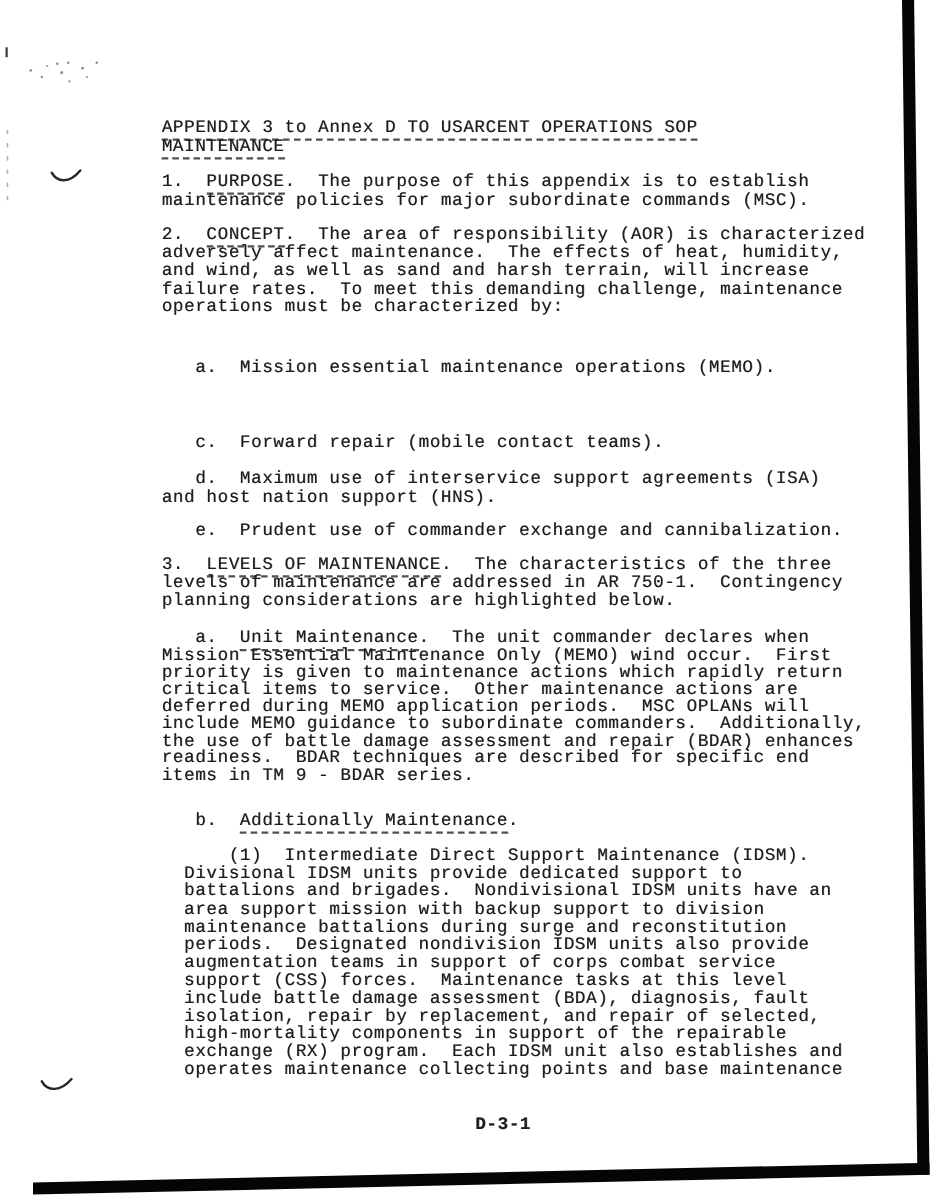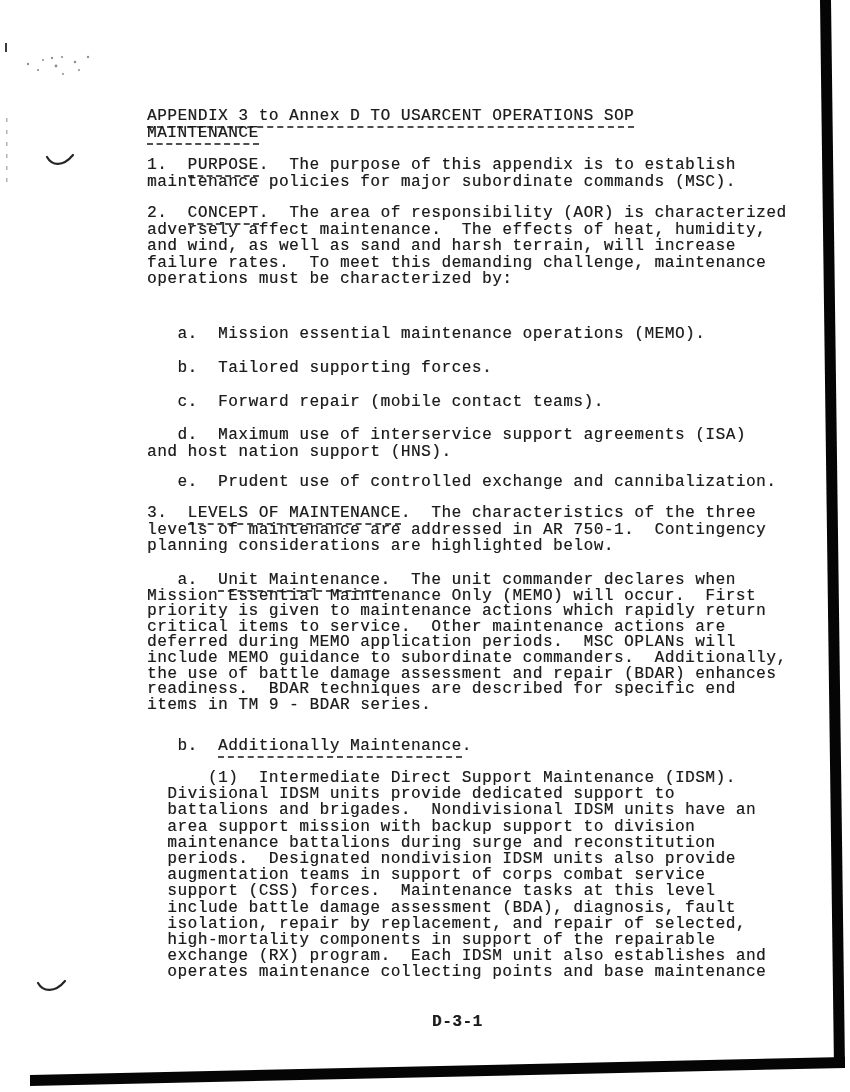--- a/index.html
+++ b/index.html
@@ -50,41 +50,38 @@
   <div class="blk" id="blk-para-2">
       <div class="ln"><span>2.  </span><span class="u">CONCEPT</span><span>.  The area of responsibility (AOR) is characterized</span></div>
       <div class="ln"><span>adversely affect maintenance.  The effects of heat, humidity,</span></div>
       <div class="ln"><span>and wind, as well as sand and harsh terrain, will increase</span></div>
       <div class="ln"><span>failure rates.  To meet this demanding challenge, maintenance</span></div>
       <div class="ln"><span>operations must be characterized by:</span></div>
     </div>
   <div class="blk" id="blk-item-a">
       <div class="ln"><span>   a.  Mission essential maintenance operations (MEMO).</span></div>
     </div>
-  <div class="blk" id="blk-item-b">
-      <div class="ln"><span>   b.  Tailored supporting forces.</span></div>
-    </div>
   <div class="blk" id="blk-item-c">
       <div class="ln"><span>   c.  Forward repair (mobile contact teams).</span></div>
     </div>
   <div class="blk" id="blk-item-d">
       <div class="ln"><span>   d.  Maximum use of interservice support agreements (ISA)</span></div>
       <div class="ln"><span>and host nation support (HNS).</span></div>
     </div>
   <div class="blk" id="blk-item-e">
-      <div class="ln"><span>   e.  Prudent use of controlled exchange and cannibalization.</span></div>
+      <div class="ln"><span>   e.  Prudent use of commander exchange and cannibalization.</span></div>
     </div>
   <div class="blk" id="blk-para-3">
       <div class="ln"><span>3.  </span><span class="u">LEVELS OF MAINTENANCE</span><span>.  The characteristics of the three</span></div>
       <div class="ln"><span>levels of maintenance are addressed in AR 750-1.  Contingency</span></div>
       <div class="ln"><span>planning considerations are highlighted below.</span></div>
     </div>
   <div class="blk" id="blk-para-3a">
       <div class="ln"><span>   a.  </span><span class="u">Unit Maintenance</span><span>.  The unit commander declares when</span></div>
-      <div class="ln"><span>Mission Essential Maintenance Only (MEMO) will occur.  First</span></div>
+      <div class="ln"><span>Mission Essential Maintenance Only (MEMO) wind occur.  First</span></div>
       <div class="ln"><span>priority is given to maintenance actions which rapidly return</span></div>
       <div class="ln"><span>critical items to service.  Other maintenance actions are</span></div>
       <div class="ln"><span>deferred during MEMO application periods.  MSC OPLANs will</span></div>
       <div class="ln"><span>include MEMO guidance to subordinate commanders.  Additionally,</span></div>
       <div class="ln"><span>the use of battle damage assessment and repair (BDAR) enhances</span></div>
       <div class="ln"><span>readiness.  BDAR techniques are described for specific end</span></div>
       <div class="ln"><span>items in TM 9 - BDAR series.</span></div>
     </div>
   <div class="blk" id="blk-para-3b">
       <div class="ln"><span>   b.  </span><span class="u">Additionally Maintenance</span><span>.</span></div>

